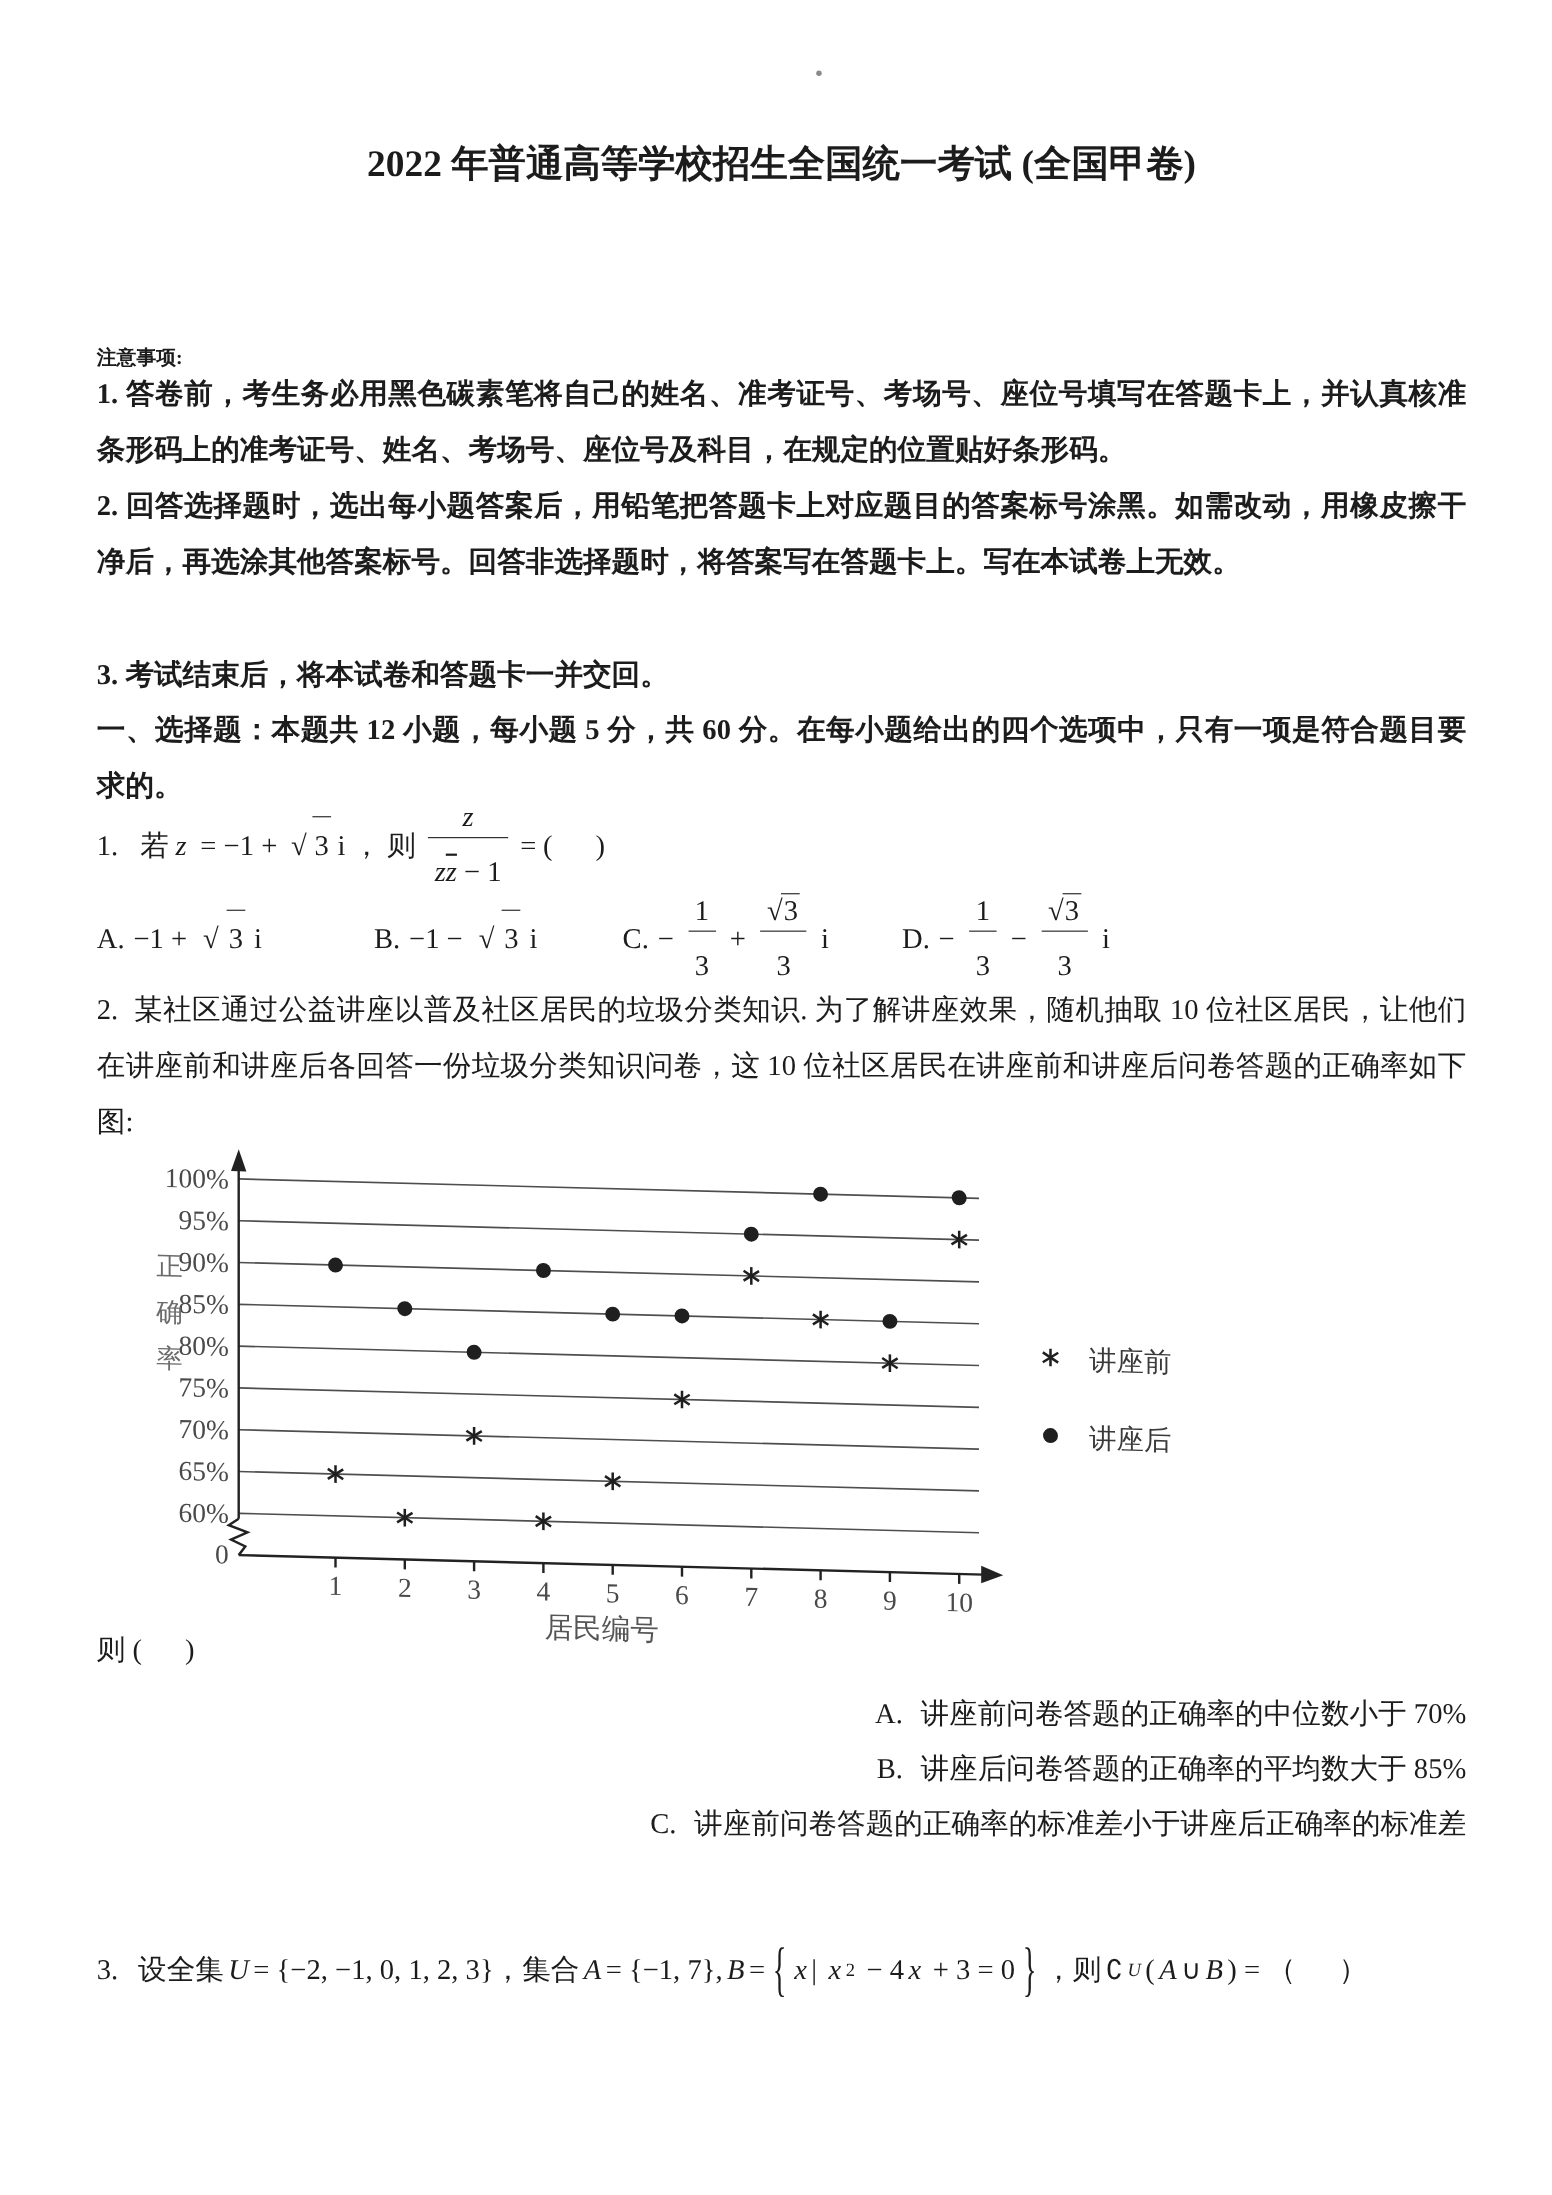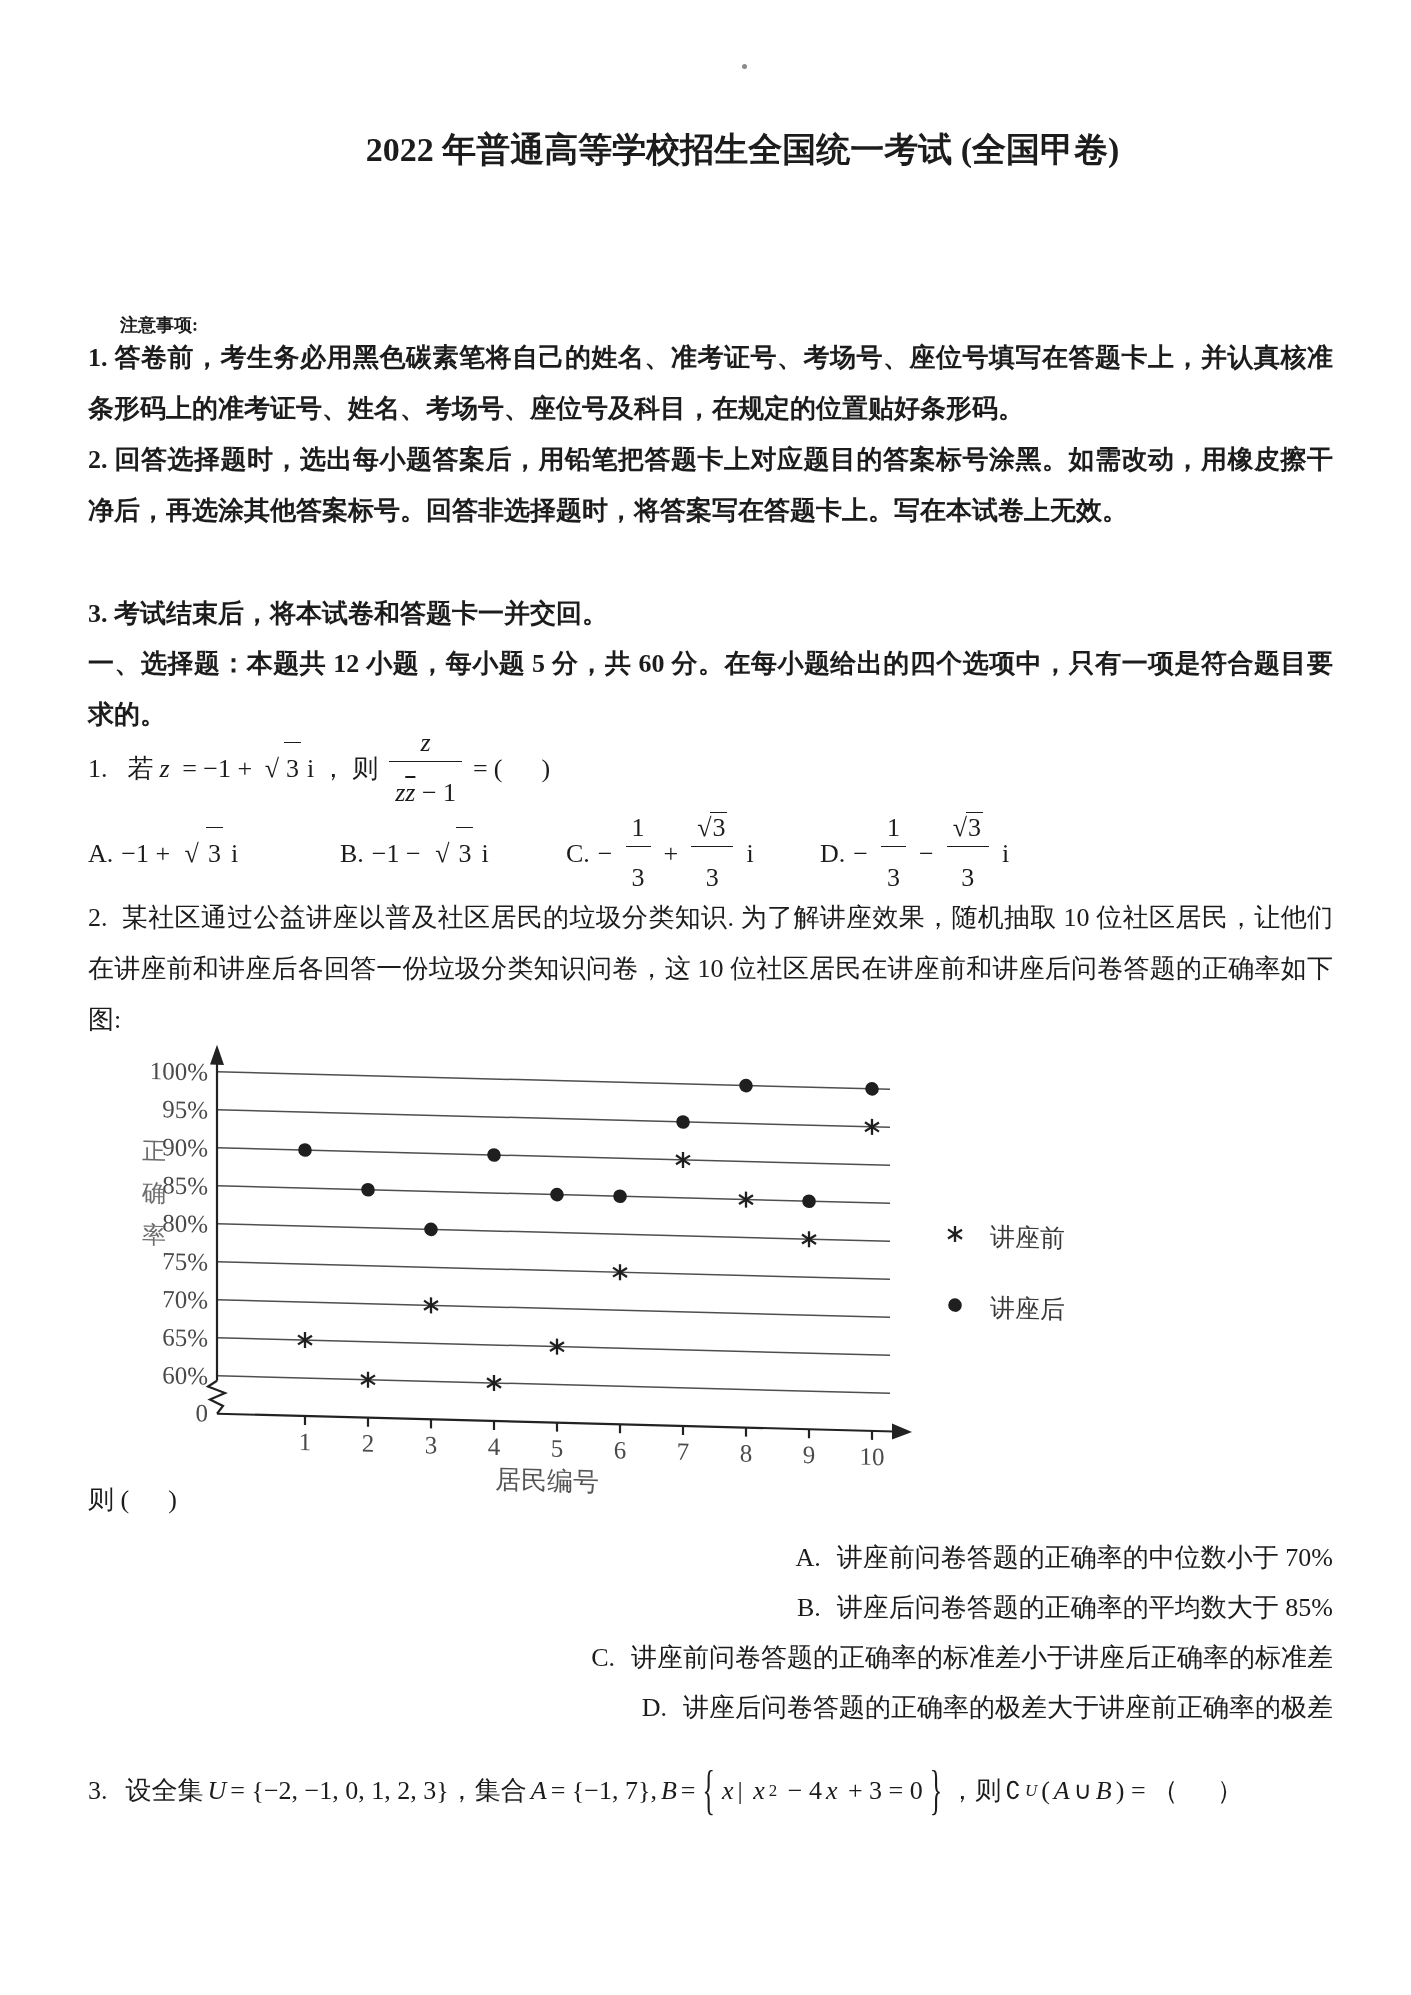--- a/index.html
+++ b/index.html
@@ -4,21 +4,21 @@
 <style>
   html,body{margin:0;padding:0;background:#e8e8e8;}
   .page{
     position:relative;width:1411px;height:1995px;margin:0 auto;
     background:#ffffff;color:#1c1c1c;
     font-family:"Liberation Serif","DejaVu Serif",serif;
     overflow:hidden;
   }
   .blk{position:absolute;left:88px;width:1245px;font-size:26px;line-height:51px;text-align:justify;}
   .ctr{text-align:center;}
-  .bold{font-weight:700;margin-left:32px;}
+  .bold{font-weight:700;}
   .title{top:128px;font-size:34px;line-height:44px;}
   .subtitle{top:243px;font-size:33px;line-height:42px;}
   .notice-h{top:300px;font-size:18px;}
   .n1{top:332px;font-weight:700;}
   .n2{top:434px;font-weight:700;}
   .n3{top:588px;font-weight:700;}
   .sect{top:638px;font-weight:700;}
   .mathline{top:718px;height:100px;display:flex;align-items:center;gap:6px;text-align:left;}
   .optrow{top:808px;height:90px;}
   .opt{position:absolute;top:0;height:90px;display:flex;align-items:center;gap:8px;}
@@ -257,21 +257,20 @@
           <text x="878" y="253" fill="#3a3a3a" font-size="25" font-family="inherit">讲座后</text>
         </g>
       </svg>
   </div>
 
   <div class="blk thenline ws">则 (      )</div>
 
   <div class="blk qopt o1"><span class="lab">A.</span><span>讲座前问卷答题的正确率的中位数小于 70%</span></div>
   <div class="blk qopt o2"><span class="lab">B.</span><span>讲座后问卷答题的正确率的平均数大于 85%</span></div>
   <div class="blk qopt o3"><span class="lab">C.</span><span>讲座前问卷答题的正确率的标准差小于讲座后正确率的标准差</span></div>
-  <div class="blk qopt o4"><span class="lab">D.</span><span>讲座后问卷答题的正确率的极差大于讲座前正确率的极差</span></div>
 
   <div class="blk q3line">
     <span class="qnum">3.</span>
     <span>设全集 </span>
     <i>U</i>
     <span> = {−2, −1, 0, 1, 2, 3}，集合 </span>
     <i>A</i>
     <span> = {−1, 7}, </span>
     <i>B</i>
     <span> = </span>

